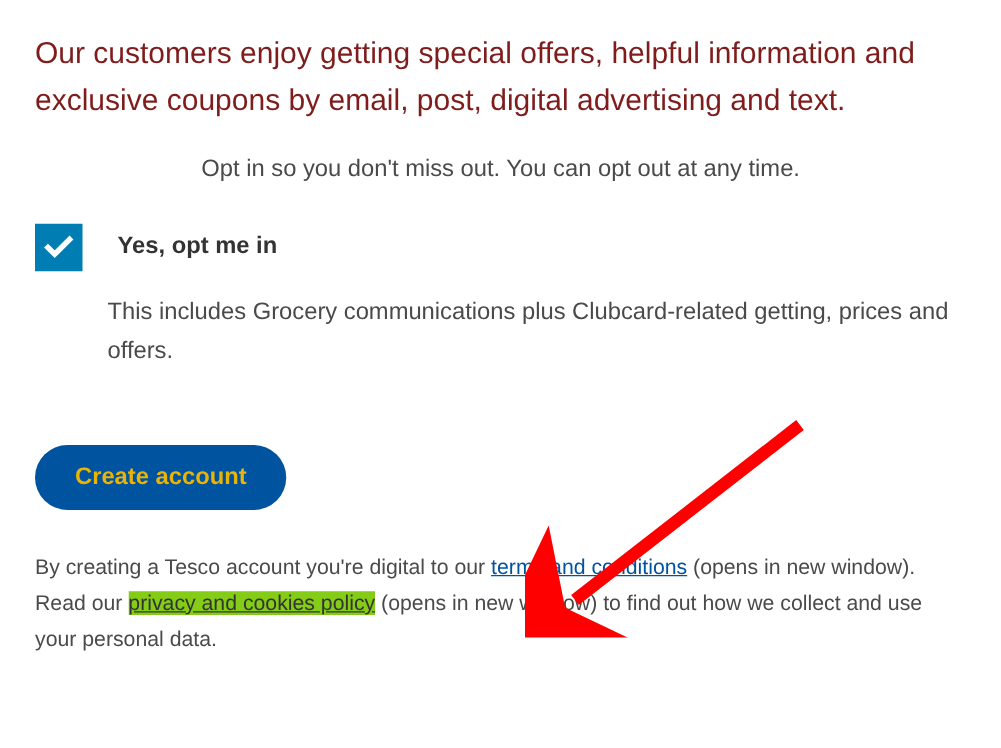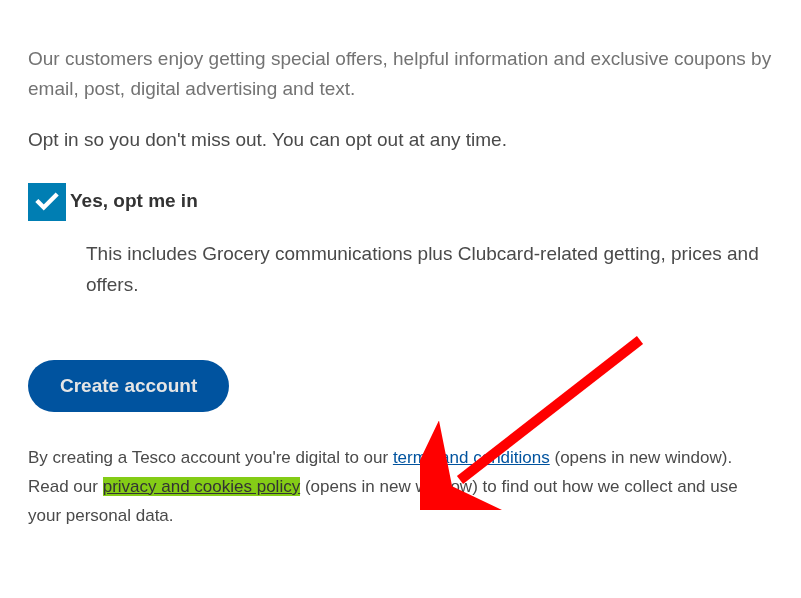--- a/index.html
+++ b/index.html
@@ -9,36 +9,36 @@
     }
     body {
       font-family: -apple-system, BlinkMacSystemFont, "Segoe UI", Helvetica, Arial, sans-serif;
       background: #ffffff;
       padding: 24px 28px;
       color: #4a4a4a;
       width: 801px;
       position: relative;
     }
     .intro-text {
-      font-size: 19px;
+      font-size: 24px;
       line-height: 1.6;
-      color: #737373;
+      color: #7f1d1d;
       margin-bottom: 20px;
-      margin-top: 20px;
     }
     .opt-text {
       font-size: 19px;
       line-height: 1.6;
       color: #4a4a4a;
       margin-bottom: 28px;
+      text-align: center;
     }
     .checkbox-row {
       display: flex;
       align-items: flex-start;
-      gap: 4px;
+      gap: 28px;
       margin-bottom: 18px;
     }
     .checkbox {
       width: 38px;
       height: 38px;
       background: #007eb3;
       flex-shrink: 0;
       display: flex;
       align-items: center;
       justify-content: center;
@@ -56,21 +56,21 @@
     }
     .checkbox-description {
       font-size: 19px;
       line-height: 1.6;
       color: #4a4a4a;
       margin-left: 58px;
       margin-bottom: 60px;
     }
     .create-button {
       background: #00539f;
-      color: #e5e5e5;
+      color: #eab308;
       border: none;
       border-radius: 28px;
       padding: 15px 32px;
       font-size: 19px;
       font-weight: 700;
       cursor: pointer;
       margin-bottom: 32px;
     }
     .legal-text {
       font-size: 17px;

